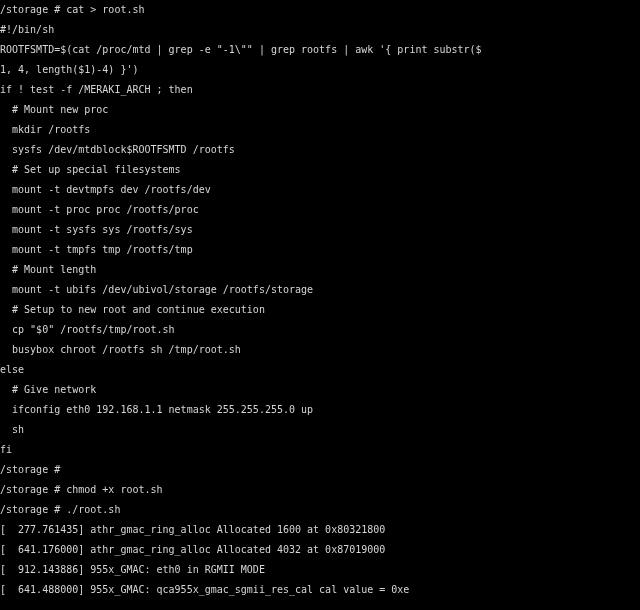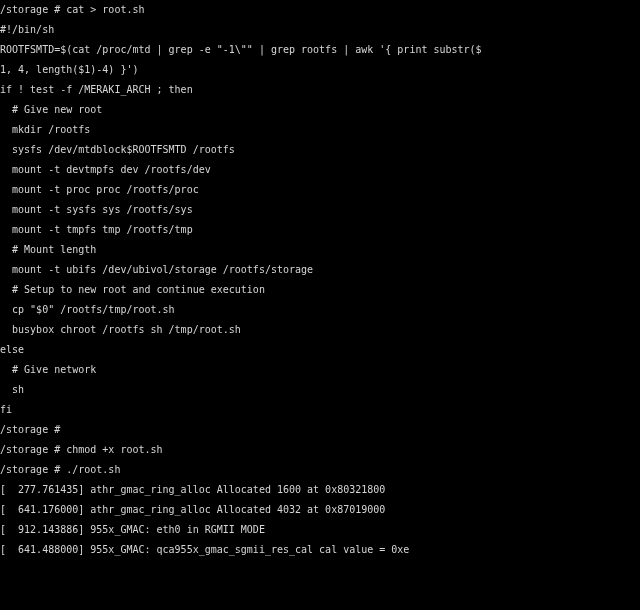--- a/index.html
+++ b/index.html
@@ -44,34 +44,36 @@
 </head>
 <body>
 
 <div id="terminal">
   <div id="terminal-output">
       <div class="term-line">/storage # cat &gt; root.sh</div>
       <div class="term-line">#!/bin/sh</div>
       <div class="term-line">ROOTFSMTD=$(cat /proc/mtd | grep -e "-1\"" | grep rootfs | awk '{ print substr($</div>
       <div class="term-line">1, 4, length($1)-4) }')</div>
       <div class="term-line">if ! test -f /MERAKI_ARCH ; then</div>
-      <div class="term-line">  # Give new root</div>
+      <div class="term-line">  # Mount new proc</div>
       <div class="term-line">  mkdir /rootfs</div>
       <div class="term-line">  sysfs /dev/mtdblock$ROOTFSMTD /rootfs</div>
+      <div class="term-line">  # Set up special filesystems</div>
       <div class="term-line">  mount -t devtmpfs dev /rootfs/dev</div>
       <div class="term-line">  mount -t proc proc /rootfs/proc</div>
       <div class="term-line">  mount -t sysfs sys /rootfs/sys</div>
       <div class="term-line">  mount -t tmpfs tmp /rootfs/tmp</div>
       <div class="term-line">  # Mount length</div>
       <div class="term-line">  mount -t ubifs /dev/ubivol/storage /rootfs/storage</div>
       <div class="term-line">  # Setup to new root and continue execution</div>
       <div class="term-line">  cp "$0" /rootfs/tmp/root.sh</div>
       <div class="term-line">  busybox chroot /rootfs sh /tmp/root.sh</div>
       <div class="term-line">else</div>
       <div class="term-line">  # Give network</div>
+      <div class="term-line">  ifconfig eth0 192.168.1.1 netmask 255.255.255.0 up</div>
       <div class="term-line">  sh</div>
       <div class="term-line">fi</div>
       <div class="term-line">/storage #</div>
       <div class="term-line">/storage # chmod +x root.sh</div>
       <div class="term-line">/storage # ./root.sh</div>
       <div class="term-line">[  277.761435] athr_gmac_ring_alloc Allocated 1600 at 0x80321800</div>
       <div class="term-line">[  641.176000] athr_gmac_ring_alloc Allocated 4032 at 0x87019000</div>
       <div class="term-line">[  912.143886] 955x_GMAC: eth0 in RGMII MODE</div>
       <div class="term-line">[  641.488000] 955x_GMAC: qca955x_gmac_sgmii_res_cal cal value = 0xe</div>
     </div>

